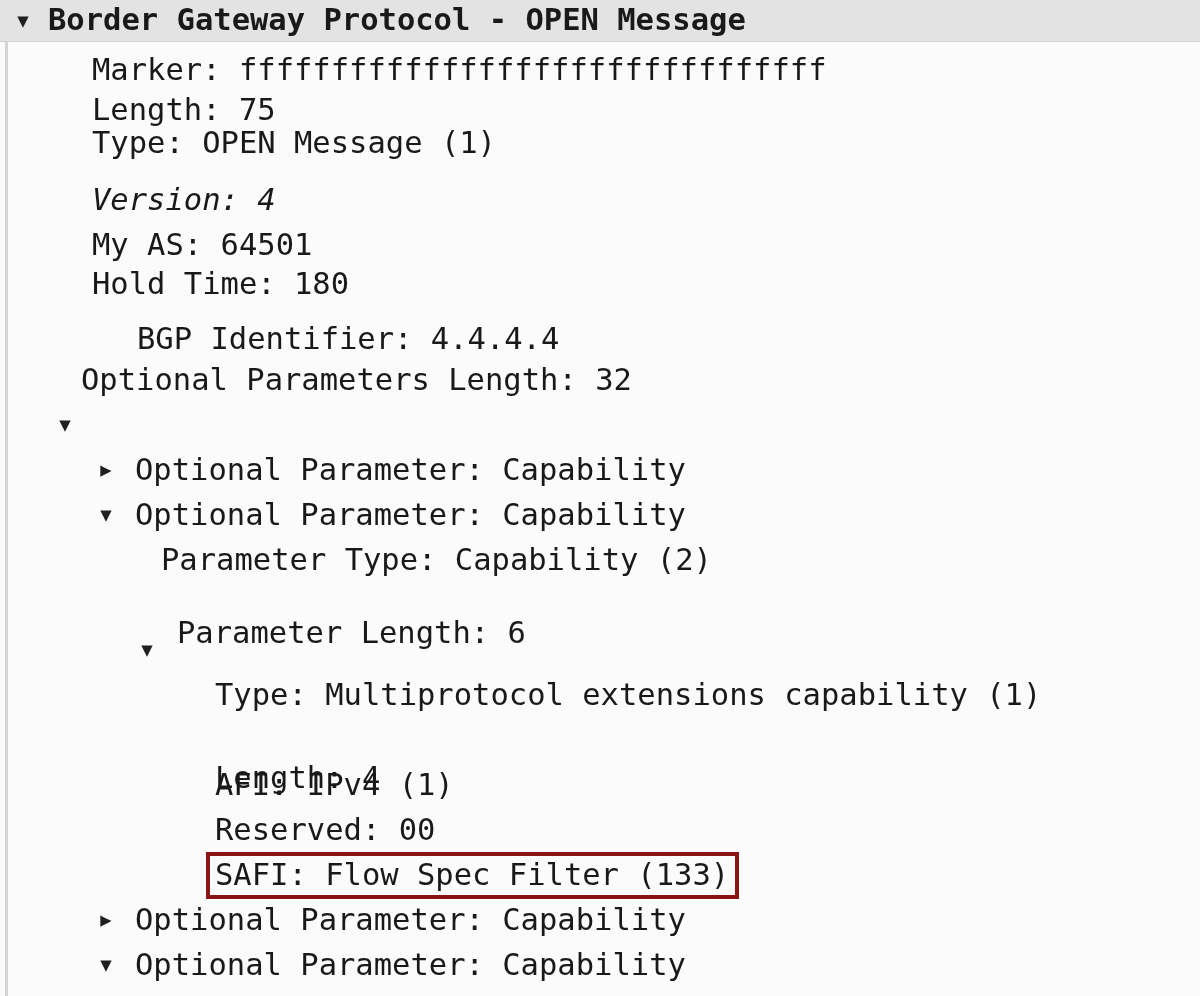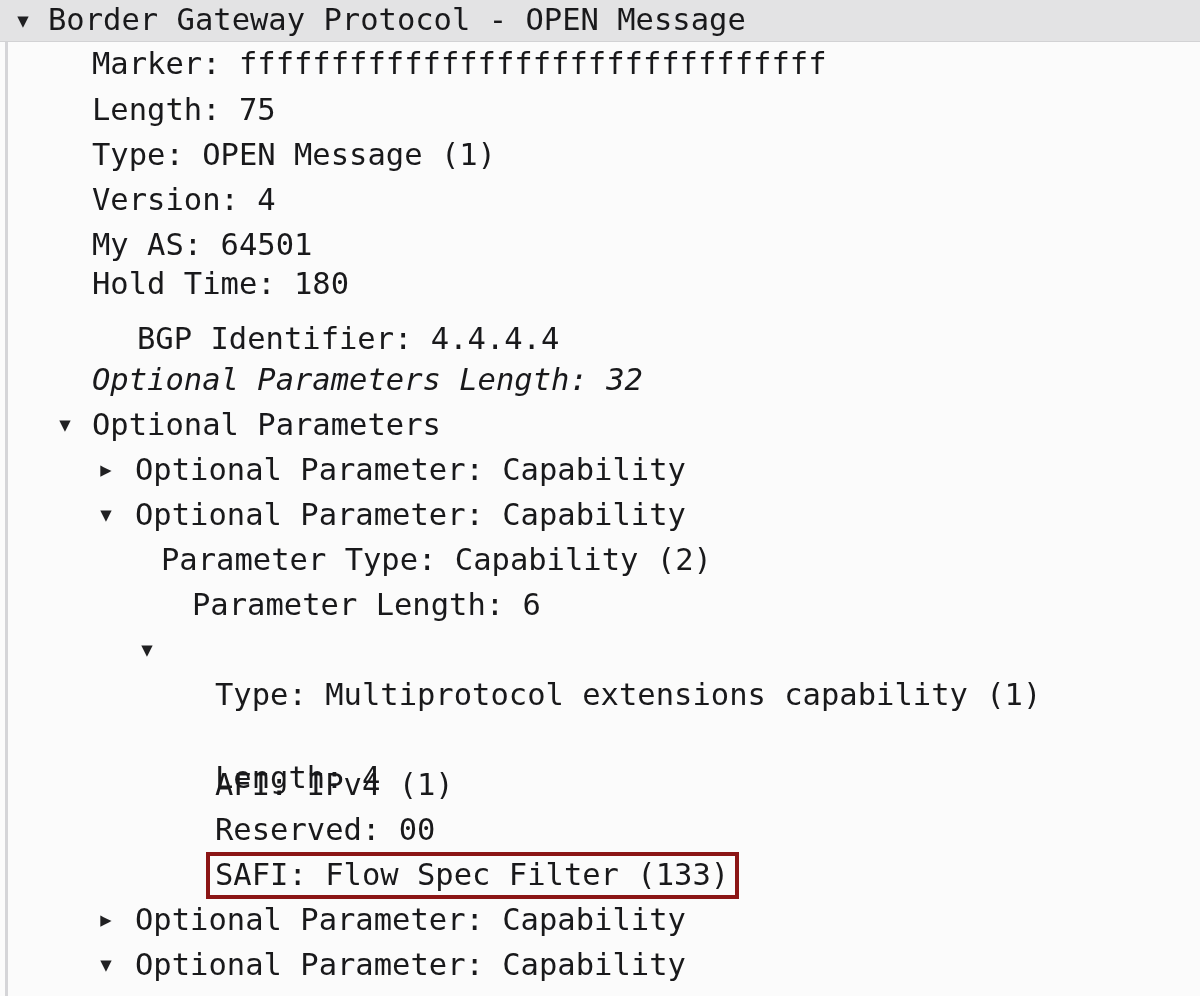--- a/index.html
+++ b/index.html
@@ -65,21 +65,21 @@
     user-select: none;
   }
   .header-row .twisty { height: 41px; line-height: 40px; }
 
   .row .label {
     position: absolute;
     top: 0;
     height: 45px;
     line-height: 45px;
   }
-  .header-row .label { height: 55px; line-height: 40px; }
+  .header-row .label { height: 55px; line-height: 40px; font-weight: bold; }
 
   
   .row.highlighted .label {
     border: 4px solid #8b1515;
     padding: 0 6px 0 5px;
     margin-left: -9px;
     height: 47px;
     line-height: 38px;
     background: #fbfbfb;
   }
@@ -87,61 +87,60 @@
 </head>
 <body>
 
 <div id="packet-detail">
   <div class="tree-guide"></div>
   <div id="rows-container">
       <div class="row header-row" style="top: 0px;">
         <span class="twisty" style="left: 10px;">▼</span>
         <span class="label" style="left: 48px;">Border Gateway Protocol - OPEN Message</span>
       </div>
-      <div class="row" style="top: 41px; text-align: center;">
+      <div class="row" style="top: 47px; text-align: center;">
         <span class="label" style="left: 92px;">Marker: ffffffffffffffffffffffffffffffff</span>
       </div>
       <div class="row" style="top: 87px;">
         <span class="label" style="left: 92px;">Length: 75</span>
       </div>
-      <div class="row" style="top: 132px; text-align: center;">
+      <div class="row" style="top: 120px; text-align: center;">
         <span class="label" style="left: 92px;">Type: OPEN Message (1)</span>
       </div>
       <div class="row" style="top: 177px;">
-        <span class="label" style="left: 92px;">Version: 4</span>
+        <span class="label" style="left: 92px; font-style: italic;">Version: 4</span>
       </div>
       <div class="row" style="top: 222px;">
         <span class="label" style="left: 92px;">My AS: 64501</span>
       </div>
       <div class="row" style="top: 261px;">
         <span class="label" style="left: 92px;">Hold Time: 180</span>
       </div>
       <div class="row" style="top: 316px; margin-left: 45px;">
         <span class="label" style="left: 92px;">BGP Identifier: 4.4.4.4</span>
       </div>
       <div class="row" style="top: 357px;">
-        <span class="label" style="left: 92px; font-style: italic;">Optional Parameters Length: 32</span>
+        <span class="label" style="left: 81px;">Optional Parameters Length: 32</span>
       </div>
       <div class="row" style="top: 402px;">
         <span class="twisty" style="left: 52px;">▼</span>
-        <span class="label" style="left: 92px;">Optional Parameters</span>
       </div>
       <div class="row" style="top: 447px;">
         <span class="twisty" style="left: 93px;">▶</span>
         <span class="label" style="left: 135px;">Optional Parameter: Capability</span>
       </div>
       <div class="row" style="top: 492px;">
         <span class="twisty" style="left: 93px;">▼</span>
         <span class="label" style="left: 135px;">Optional Parameter: Capability</span>
       </div>
       <div class="row" style="top: 537px;">
         <span class="label" style="left: 161px;">Parameter Type: Capability (2)</span>
       </div>
       <div class="row" style="top: 582px;">
-        <span class="label" style="left: 192px;">Parameter Length: 6</span>
+        <span class="label" style="left: 177px; margin-top: 28px;">Parameter Length: 6</span>
       </div>
       <div class="row" style="top: 627px;">
         <span class="twisty" style="left: 134px;">▼</span>
       </div>
       <div class="row" style="top: 672px;">
         <span class="label" style="left: 215px;">Type: Multiprotocol extensions capability (1)</span>
       </div>
       <div class="row" style="top: 717px;">
         <span class="label" style="left: 215px; margin-top: 38px;">Length: 4</span>
       </div>

